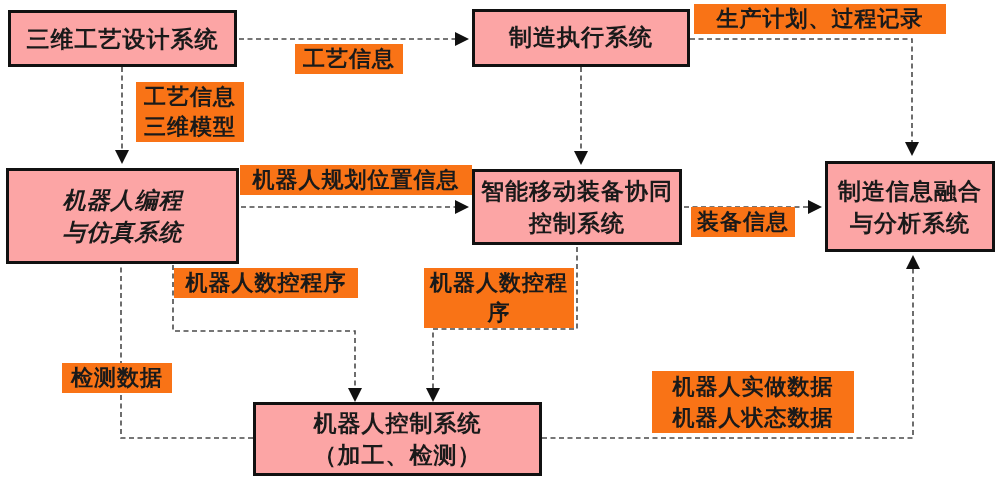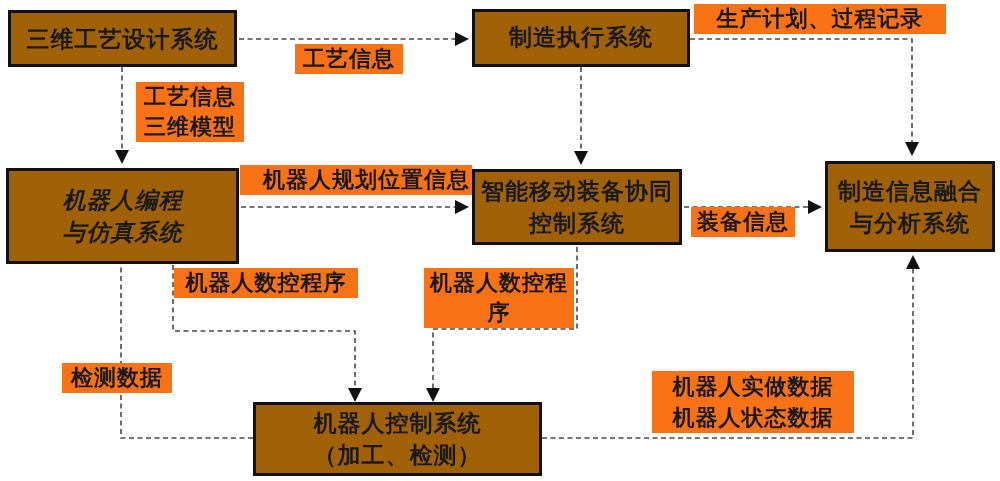--- a/index.html
+++ b/index.html
@@ -30,21 +30,21 @@
     stroke-dasharray: 5 3.5;
   }
   .head {
     fill: var(--arrow-color, #111111);
     stroke: none;
   }
   .box {
     position: absolute;
     box-sizing: border-box;
     border: 3px solid var(--box-border-color, #111111);
-    background: #a16207;
+    background: #fca5a5;
     display: flex;
     align-items: center;
     justify-content: center;
     text-align: center;
     font-size: 23px;
     font-weight: bold;
     line-height: 32px;
     white-space: pre-line;
     letter-spacing: 1px;
   }
@@ -64,21 +64,21 @@
   .box-mes           { left: 472px; top: 9px;   width: 218px; height: 58px; font-family: Liberation Serif, serif; }
   .box-robot-prog    { left: 6px;   top: 168px; width: 233px; height: 96px; font-style: italic; }
   .box-mobile-equip  { left: 472px; top: 169px; width: 210px; height: 76px; }
   .box-info-fusion   { left: 825px; top: 161px; width: 170px; height: 91px; }
   .box-robot-ctrl    { left: 253px; top: 402px; width: 289px; height: 74px; }
   
   .lbl-process-info-top      { left: 295px; top: 44px;  width: 104px; }
   .lbl-process-info-model    { left: 136px; top: 82px;  width: 104px; }
   .lbl-plan-record           { left: 694px; top: 4px;   width: 248px; }
   .lbl-plan-info             { left: 506px; top: 97px;  width: 152px; }
-  .lbl-robot-position        { left: 240px; top: 165px; width: 228px; text-align: right; }
+  .lbl-robot-position        { left: 240px; top: 165px; width: 228px; }
   .lbl-equipment-info        { left: 691px; top: 187px; width: 100px; margin-top: 20px; }
   .lbl-nc-program            { left: 174px; top: 268px; width: 180px; text-align: center; }
   .lbl-mobile-path           { left: 424px; top: 268px; width: 146px; }
   .lbl-inspection-data       { left: 62px;  top: 363px; width: 106px; }
   .lbl-robot-actual-status   { left: 652px; top: 371px; width: 198px; line-height: 31px; }
 </style>
 </head>
 <body>
 
 <div class="canvas">

